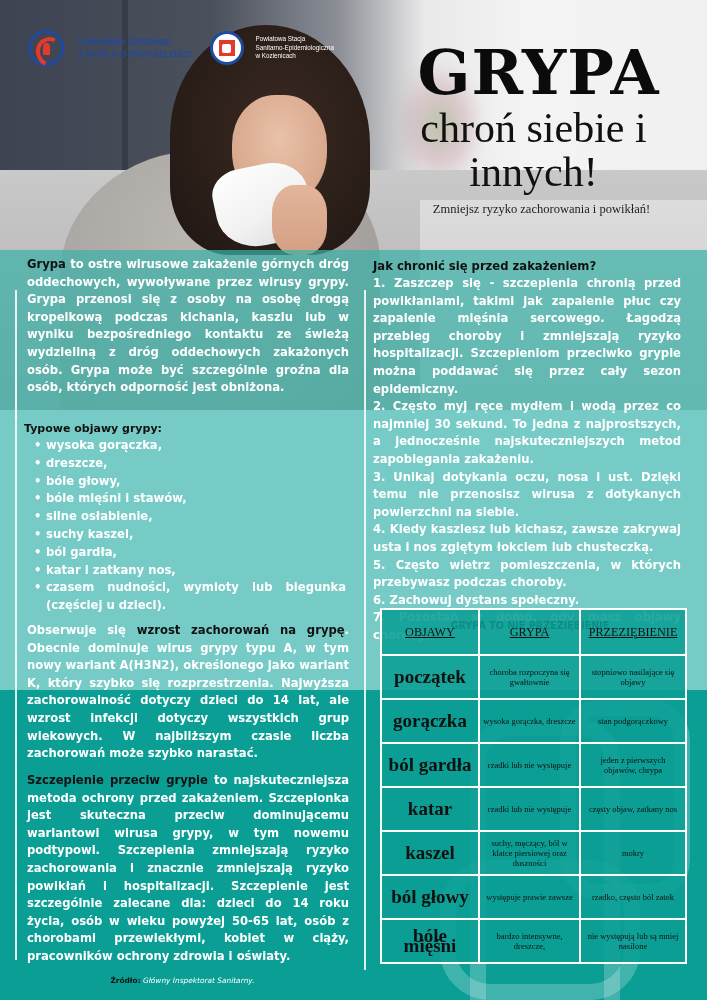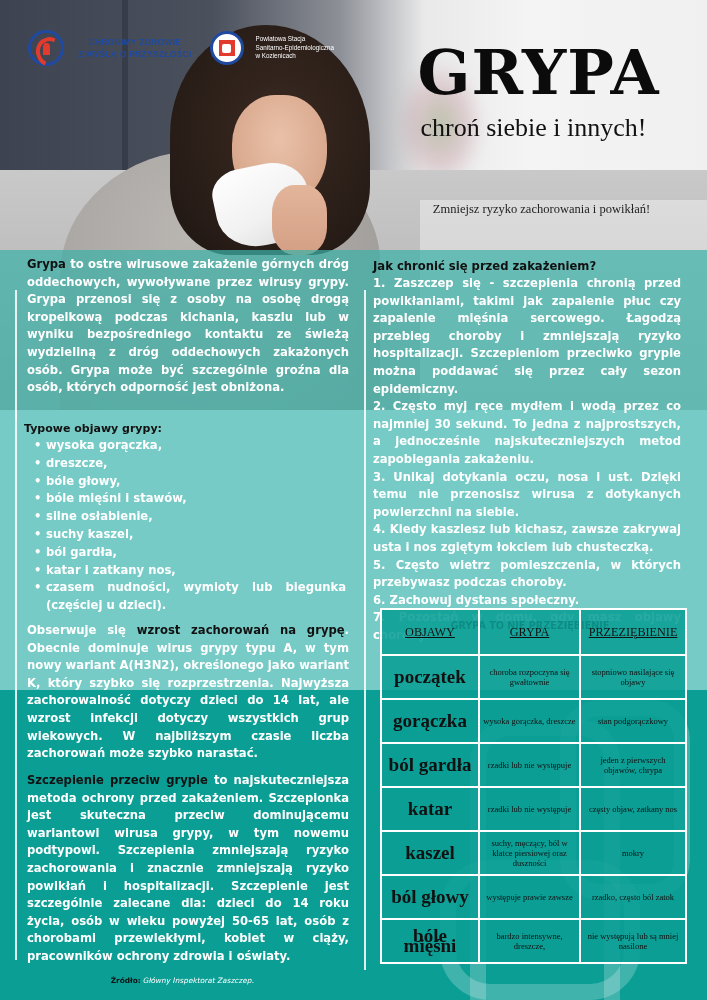--- a/index.html
+++ b/index.html
@@ -25,30 +25,30 @@
     background: linear-gradient(160deg, #ffffff 0%, #f1f1f1 60%, #dcdcdc 100%); transform: rotate(-12deg); }
   .hero .hand { position: absolute; left: 272px; top: 185px; width: 55px; height: 70px; border-radius: 40%;
     background: linear-gradient(180deg, #e3b59b, #d39f84); }
 
   
   .logos { position: absolute; left: 28px; top: 30px; display: flex; align-items: center; gap: 6px; z-index: 5; }
   .logo-circle { width: 36px; height: 36px; border-radius: 50%; border: 3px solid #1f4aa0; position: relative; background: transparent; }
   .logo-circle::before { content: ""; position: absolute; left: 5px; top: 4px; width: 20px; height: 22px; border-radius: 50%;
     border: 4px solid #e23b2e; border-right-color: transparent; border-bottom-color: transparent; transform: rotate(-20deg); }
   .logo-circle::after { content: ""; position: absolute; left: 12px; top: 10px; width: 7px; height: 12px; background: #e23b2e; border-radius: 40% 40% 10% 10%; }
-  .logo-text { color: #1f4aa0; font-family: "Liberation Sans", sans-serif; font-weight: bold; font-size: 8.6px; line-height: 12px; letter-spacing: .2px; text-align: center; margin-left: 8px; }
+  .logo-text { color: #1f4aa0; font-family: "Liberation Sans", sans-serif; font-weight: bold; font-size: 8.6px; line-height: 12px; letter-spacing: .2px; text-align: left; margin-left: 8px; }
   .pss-badge { width: 34px; height: 34px; border-radius: 50%; background: #ffffff; border: 3px solid #1f4aa0; display: flex; align-items: center; justify-content: center; margin-left: 12px; }
   .pss-badge-inner { width: 16px; height: 16px; background: #e23b2e; display: flex; align-items: center; justify-content: center; }
   .pss-badge-inner span { width: 9px; height: 9px; background: #fff; border-radius: 2px; display: block; }
   .pss-text { color: #ffffff; font-family: "Liberation Sans", sans-serif; font-size: 6.3px; line-height: 8.5px; margin-left: 6px; }
 
   
   .title { position: absolute; left: 360px; top: 40px; width: 347px; text-align: center; z-index: 5; }
   .title h1 { font-family: "DejaVu Serif", serif; font-size: 62px; font-weight: bold; color: #0b0b0b; letter-spacing: 1px; line-height: 66px; margin-left: 10px; }
-  .title h2 { font-family: "Liberation Serif", serif; font-size: 26px; font-weight: normal; color: #111; line-height: 44px; margin-top: 0px; }
+  .title h2 { font-family: "Liberation Serif", serif; font-size: 42px; font-weight: normal; color: #111; line-height: 44px; margin-top: 0px; }
   .subtitle { position: absolute; left: 368px; top: 186px; width: 347px; text-align: center; font-family: "Liberation Serif", serif; font-size: 12.5px; color: #222; z-index: 5; margin-top: 16px; }
 
   
   .band1 { position: absolute; left: 0; top: 250px; width: 707px; height: 160px; background: rgba(60, 178, 168, 0.72); }
   .band2 { position: absolute; left: 0; top: 410px; width: 707px; height: 280px; background: #76cbc6; }
   .band3 { position: absolute; left: 0; top: 690px; width: 707px; height: 310px; background: #0a9e95; }
   .vline { position: absolute; width: 1.5px; background: rgba(255,255,255,.85); }
 
   
   .ghost { position: absolute; border: 16px solid rgba(255,255,255,.22); border-radius: 28px; }
@@ -153,21 +153,21 @@
 
 <div class="col-left obs">
   <span>Obserwuje się </span><span class="dark">wzrost zachorowań na grypę</span><span>. Obecnie dominuje wirus grypy typu A, w tym nowy wariant A(H3N2), określonego jako wariant K, który szybko się rozprzestrzenia. Najwyższa zachorowalność dotyczy dzieci do 14 lat, ale wzrost infekcji dotyczy wszystkich grup wiekowych. W najbliższym czasie liczba zachorowań może szybko narastać.</span>
 </div>
 
 <div class="col-left vacc">
   <span class="dark">Szczepienie przeciw grypie</span><span> to najskuteczniejsza metoda ochrony przed zakażeniem. Szczepionka jest skuteczna przeciw dominującemu wariantowi wirusa grypy, w tym nowemu podtypowi. Szczepienia zmniejszają ryzyko zachorowania i znacznie zmniejszają ryzyko powikłań i hospitalizacji. Szczepienie jest szczególnie zalecane dla: dzieci do 14 roku życia, osób w wieku powyżej 50-65 lat, osób z chorobami przewlekłymi, kobiet w ciąży, pracowników ochrony zdrowia i oświaty.</span>
 </div>
 
 <div class="source">
-  <b>Źródło:</b><span> Główny Inspektorat Zaszczep.</span>
+  <b>Źródło:</b><span> Główny Inspektorat Sanitarny.</span>
 </div>
 
 <div class="col-right">
   <h3>Jak chronić się przed zakażeniem?</h3>
   <div>1. Zaszczep się - szczepienia chronią przed powikłaniami, takimi jak zapalenie płuc czy zapalenie mięśnia sercowego. Łagodzą przebieg choroby i zmniejszają ryzyko hospitalizacji. Szczepieniom przeciwko grypie można poddawać się przez cały sezon epidemiczny.</div>
   <div>2. Często myj ręce mydłem i wodą przez co najmniej 30 sekund. To jedna z najprostszych, a jednocześnie najskuteczniejszych metod zapobiegania zakażeniu.</div>
   <div>3. Unikaj dotykania oczu, nosa i ust. Dzięki temu nie przenosisz wirusa z dotykanych powierzchni na siebie.</div>
   <div>4. Kiedy kaszlesz lub kichasz, zawsze zakrywaj usta i nos zgiętym łokciem lub chusteczką.</div>
   <div>5. Często wietrz pomieszczenia, w których przebywasz podczas choroby.</div>
   <div>6. Zachowuj dystans społeczny.</div>

